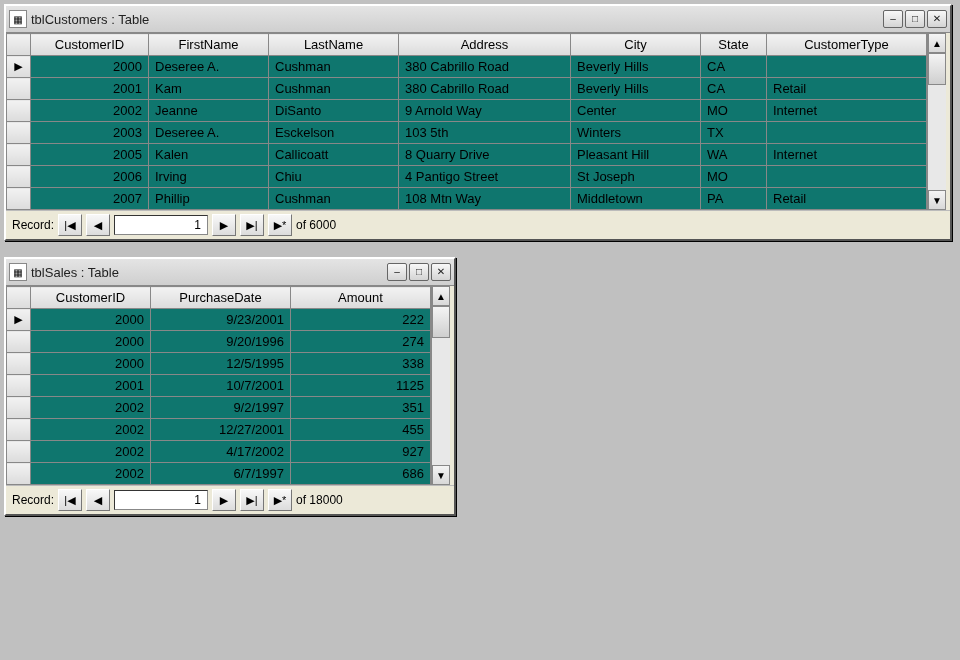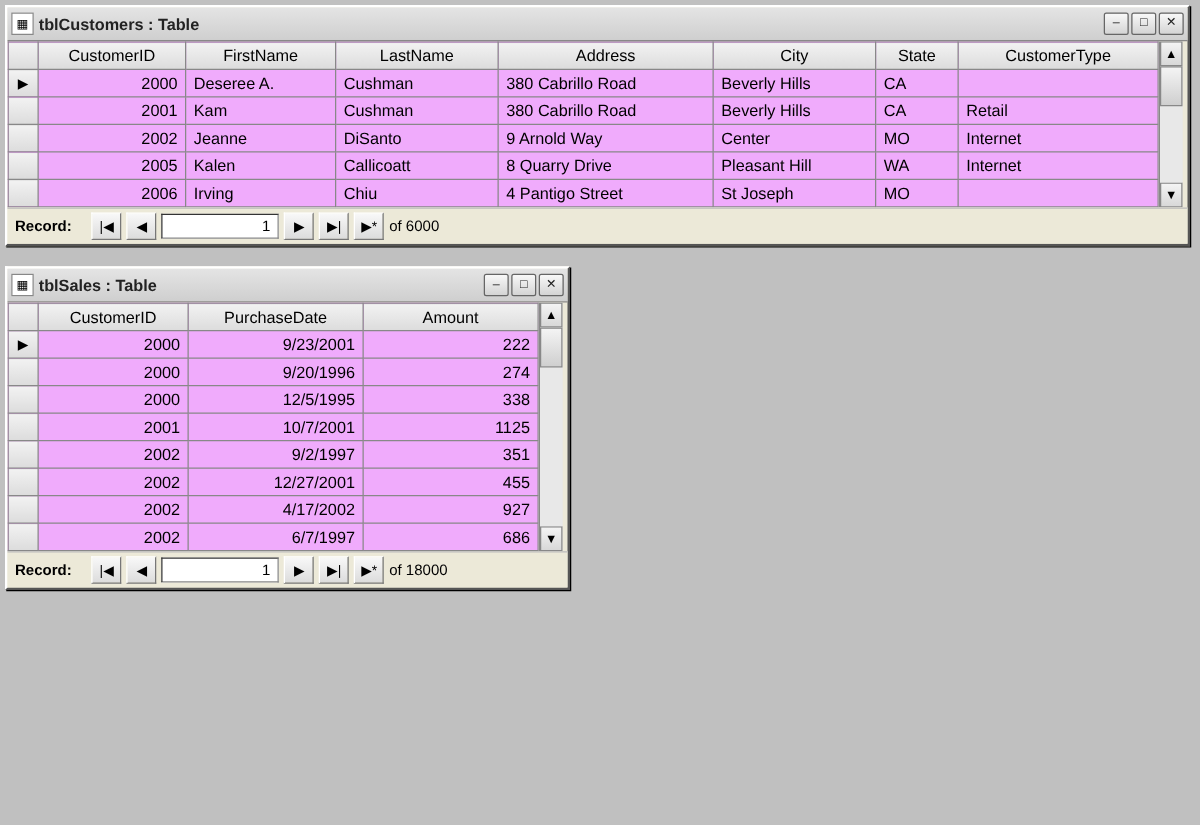--- a/index.html
+++ b/index.html
@@ -33,21 +33,21 @@
   .titlebar .sysicon {
     width: 16px; height: 16px;
     display: inline-flex; align-items:center; justify-content:center;
     margin-right: 4px;
     background: #fff;
     border: 1px solid #888;
     font-size: 10px;
   }
   .titlebar .title {
     flex: 1;
-    font-weight: bold;
+    font-weight: normal;
     font-size: 13px;
     color: #222;
   }
   .titlebar .winbtns {
     display: flex;
     gap: 2px;
   }
   .winbtn {
     width: 18px; height: 16px;
     background: linear-gradient(#f8f8f8,#d4d4d4);
@@ -61,21 +61,21 @@
     cursor: pointer;
     color: #222;
   }
   .grid-wrap {
     display: flex;
     flex: 1;
     overflow: hidden;
   }
   table.datagrid {
     border-collapse: collapse;
-    background: #f0abfc;
+    background: #0f766e;
     font-size: 13px;
     table-layout: fixed;
   }
   table.datagrid th, table.datagrid td {
     border: 1px solid #888;
     padding: 2px 6px;
     height: 22px;
     white-space: nowrap;
     overflow: hidden;
     text-align: left;
@@ -123,21 +123,21 @@
   }
   .navbar {
     background:#ece9d8;
     border-top:1px solid #bbb;
     padding:3px 6px;
     display:flex;
     align-items:center;
     gap:4px;
     font-size:12px;
   }
-  .navbar .lbl { margin-right:12px;font-weight:bold; }
+  .navbar .lbl { margin-right:0; }
   .navbtn {
     width:22px; height:20px;
     background:linear-gradient(#f8f8f8,#dcdcdc);
     border:1px solid;
     border-color:#fff #777 #777 #fff;
     display:inline-flex;align-items:center;justify-content:center;
     font-size:11px;
     cursor:pointer;
   }
   .navinput {
@@ -212,37 +212,57 @@
             <td class="num">2002</td>
             <td>Jeanne</td>
             <td>DiSanto</td>
             <td>9 Arnold Way</td>
             <td>Center</td>
             <td>MO</td>
             <td>Internet</td>
           </tr>
           <tr>
             <td class="rownum"></td>
+            <td class="num">2003</td>
+            <td>Deseree A.</td>
+            <td>Esckelson</td>
+            <td>103 5th</td>
+            <td>Winters</td>
+            <td>TX</td>
+            <td></td>
+          </tr>
+          <tr>
+            <td class="rownum"></td>
             <td class="num">2005</td>
             <td>Kalen</td>
             <td>Callicoatt</td>
             <td>8 Quarry Drive</td>
             <td>Pleasant Hill</td>
             <td>WA</td>
             <td>Internet</td>
           </tr>
           <tr>
             <td class="rownum"></td>
             <td class="num">2006</td>
             <td>Irving</td>
             <td>Chiu</td>
             <td>4 Pantigo Street</td>
             <td>St Joseph</td>
             <td>MO</td>
             <td></td>
+          </tr>
+          <tr>
+            <td class="rownum"></td>
+            <td class="num">2007</td>
+            <td>Phillip</td>
+            <td>Cushman</td>
+            <td>108 Mtn Way</td>
+            <td>Middletown</td>
+            <td>PA</td>
+            <td>Retail</td>
           </tr>
         </tbody>
     </table>
     <div class="scroll-v">
       <div class="sbtn">▲</div>
       <div class="track">
           <div class="thumb"></div>
         </div>
       <div class="sbtn">▼</div>
     </div>

